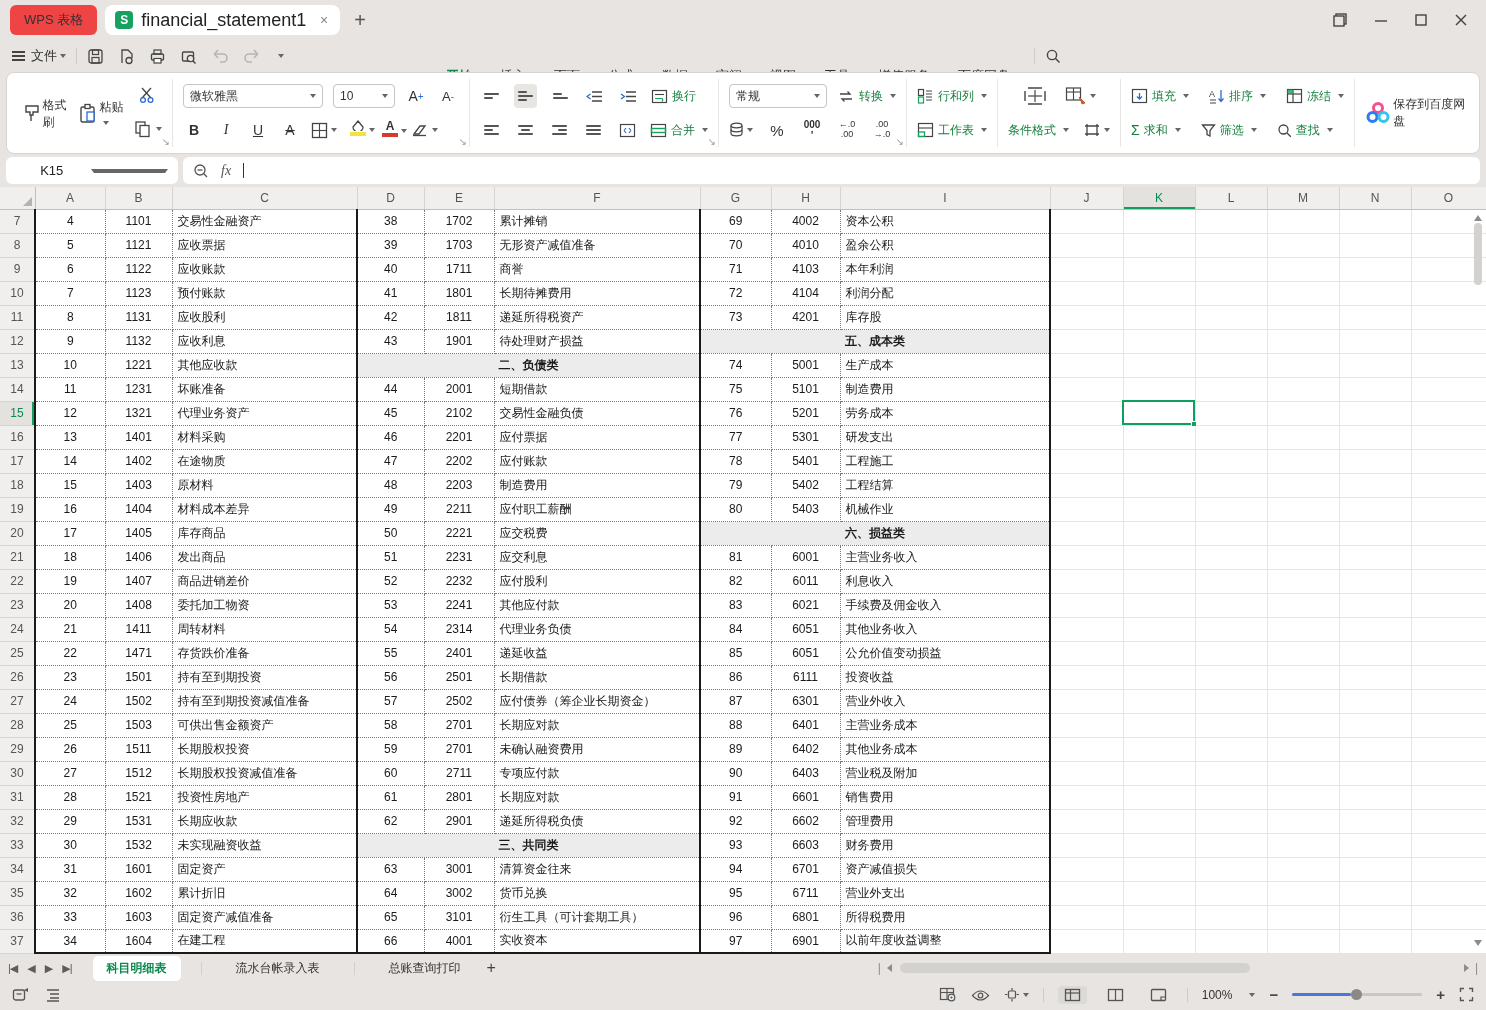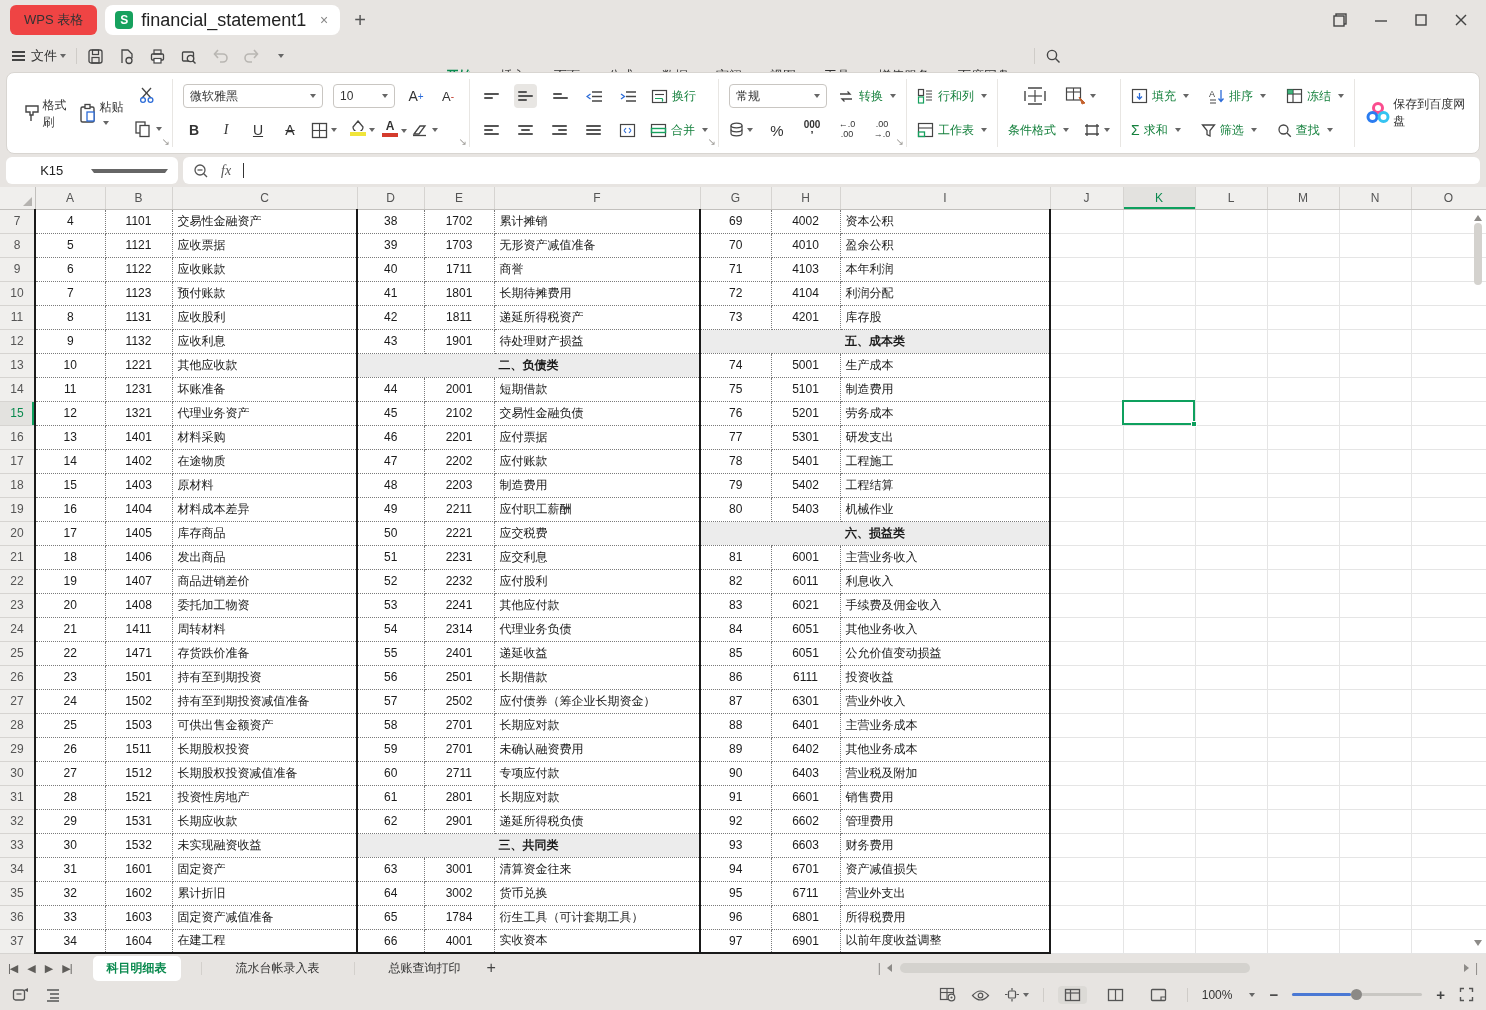--- a/index.html
+++ b/index.html
@@ -1117,21 +1117,21 @@
           <td class="empty"></td>
           <td class="empty"></td>
           <td class="empty"></td>
         </tr>
         <tr>
           <td class="rh">36</td>
           <td class="d num dot tl">33</td>
           <td class="d num dot">1603</td>
           <td class="d name gsep">固定资产减值准备</td>
           <td class="d num dot">65</td>
-          <td class="d num dot">1784</td>
+          <td class="d num dot">3101</td>
           <td class="d name gsep">衍生工具（可计套期工具）</td>
           <td class="d num dot">96</td>
           <td class="d num dot">6801</td>
           <td class="d name gsep">所得税费用</td>
           <td class="empty"></td>
           <td class="empty"></td>
           <td class="empty"></td>
           <td class="empty"></td>
           <td class="empty"></td>
           <td class="empty"></td>

